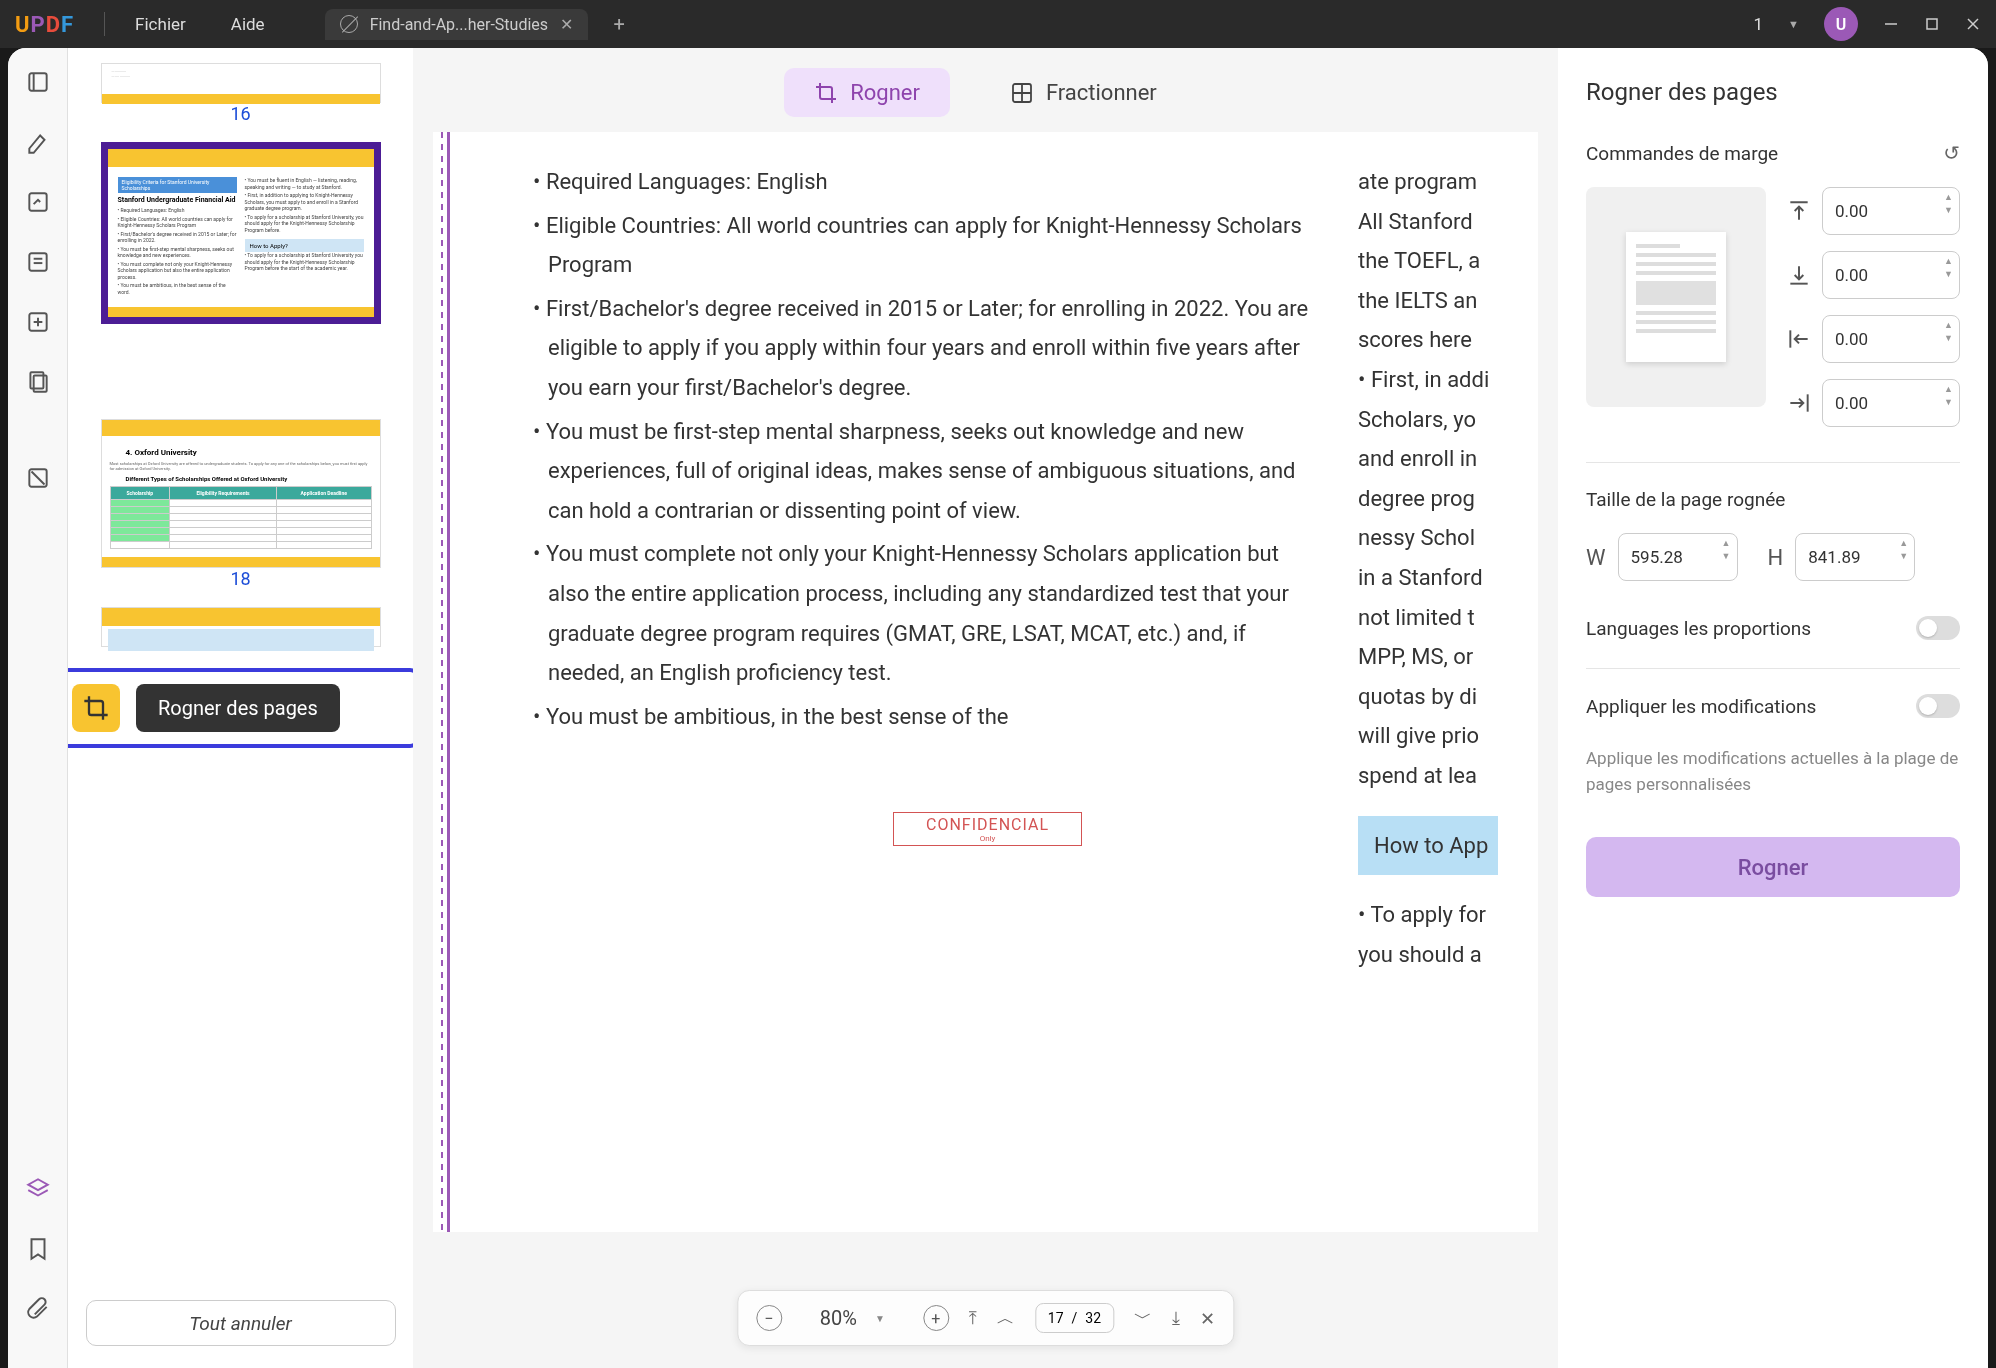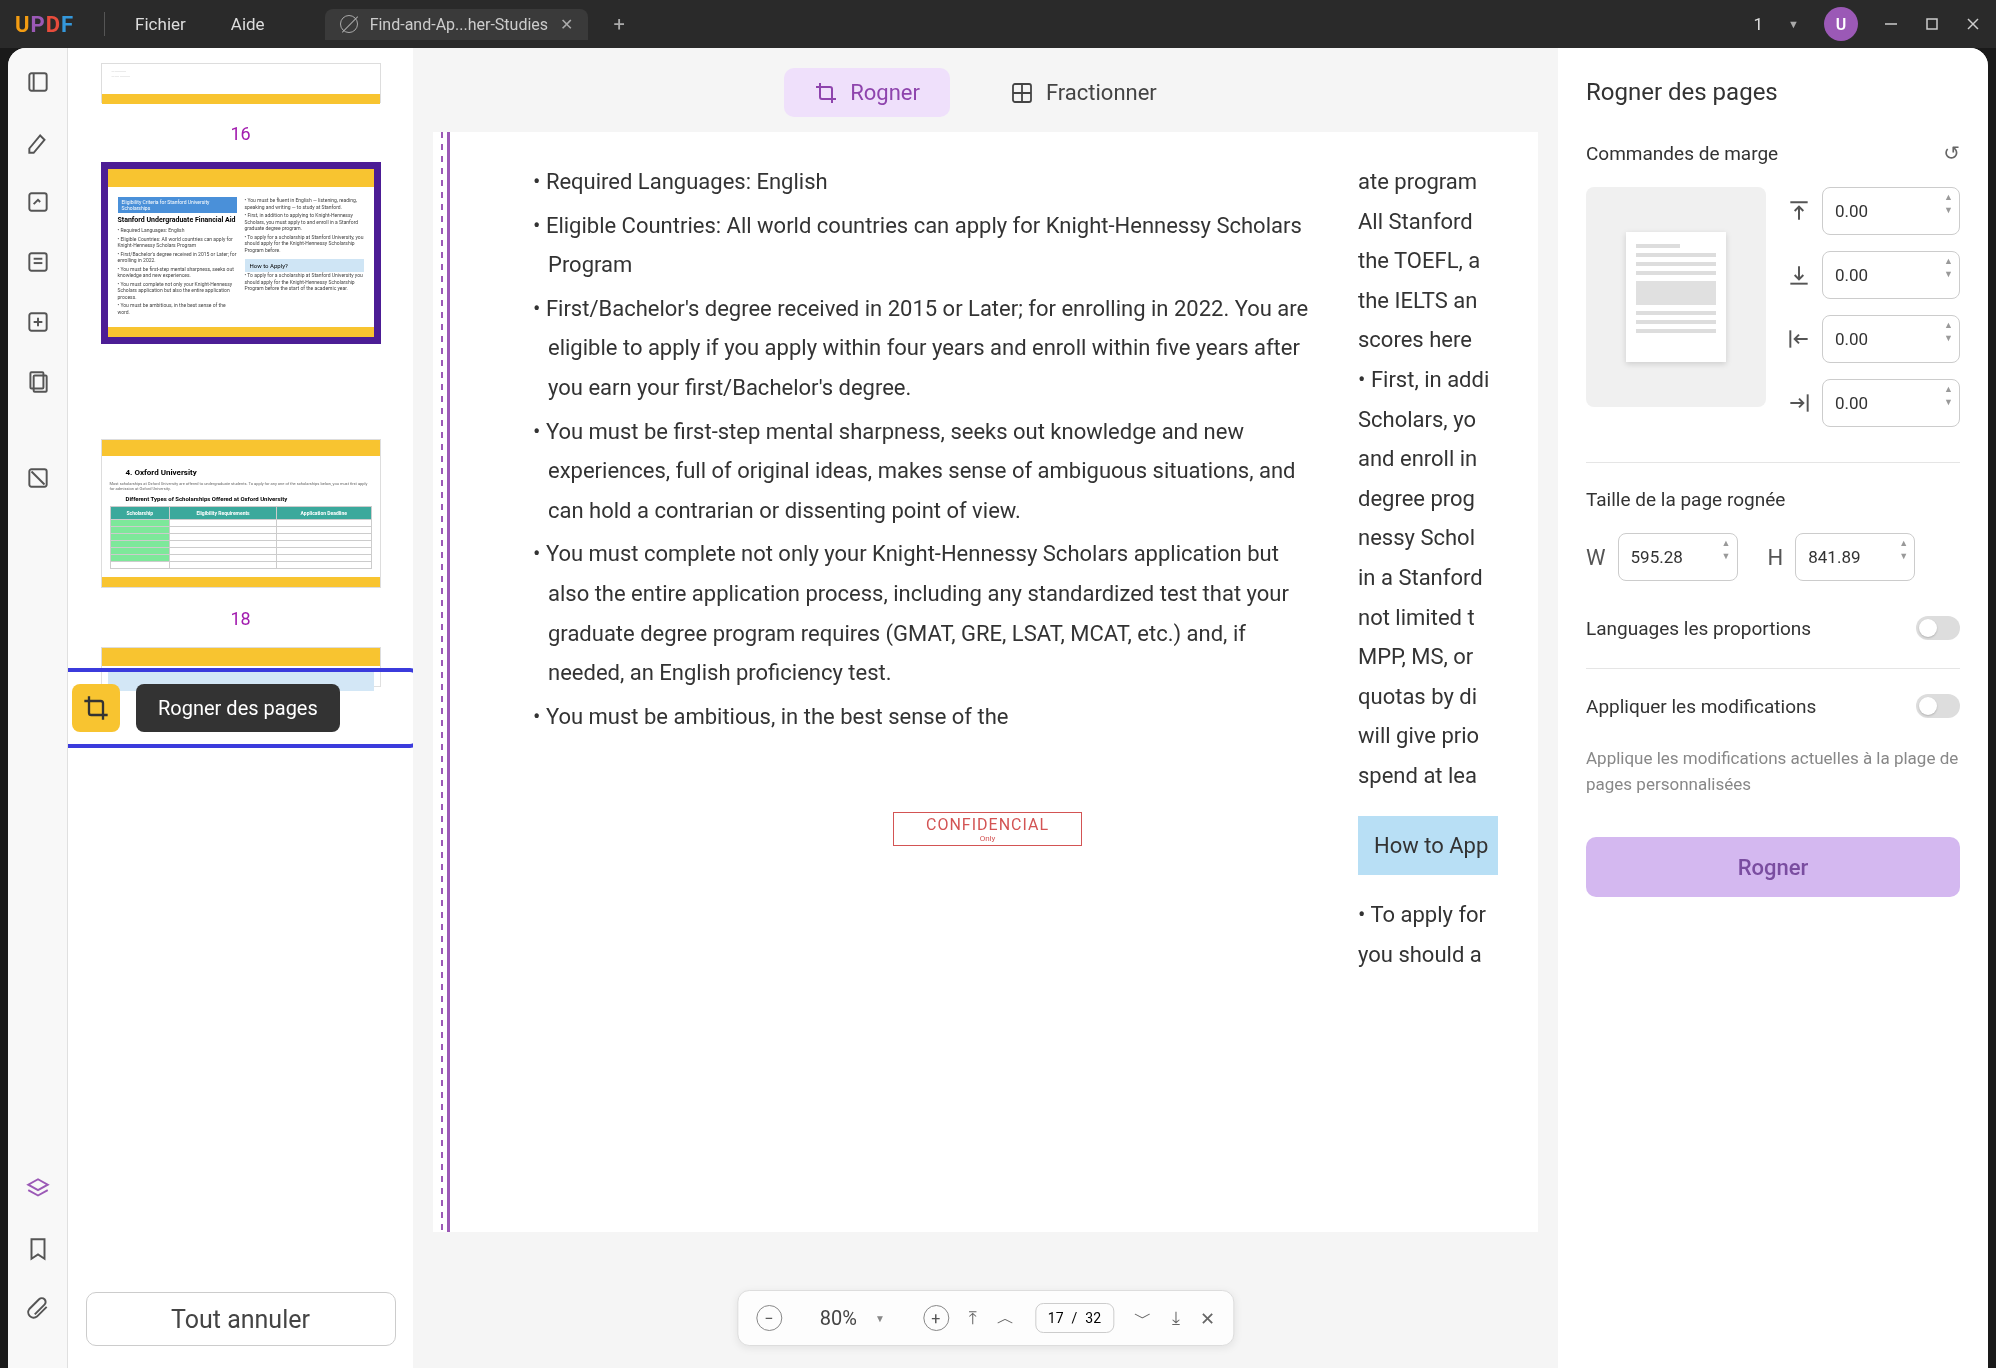--- a/index.html
+++ b/index.html
@@ -31,35 +31,35 @@
 .thumb-wrap { margin-bottom: 18px; }
 .thumb { width: 280px; height: auto; background: #fff; border: 1px solid #ddd; margin: 0 auto; }
 .thumb.selected { border: 7px solid #4c1d95; }
 .thumb-header { height: 18px; background: #f8c430; }
 .thumb-body { padding: 10px; font-size: 6px; display: flex; gap: 8px; }
 .thumb-col { flex: 1; }
 .thumb-col h6 { font-size: 7px; margin-bottom: 3px; }
 .thumb-col p { font-size: 5px; line-height: 1.3; margin-bottom: 2px; color: #444; }
 .thumb-blue-badge { background: #4a90d9; color: white; font-size: 5px; padding: 2px 4px; display: inline-block; margin-bottom: 3px; }
 .thumb-blue-section { background: #cfe5f5; padding: 3px 5px; font-size: 6px; margin-top: 6px; }
-.thumb-num { text-align: center; font-size: 18px; color: #a21caf; margin-top: 20px; }
+.thumb-num { text-align: center; font-size: 18px; color: #1d4ed8; margin-top: 0; }
 .thumb-footer { height: 10px; background: #f8c430; }
 .tooltip-highlight { position: absolute; top: 620px; left: -28px; width: 380px; height: 80px; border: 4px solid #3b3bdc; border-radius: 10px; background: rgba(255,255,255,0.1); display:flex; align-items:center; padding-left: 28px; gap: 16px;}
 .crop-icon-pill { width: 48px; height: 48px; background: #f8c430; border-radius: 8px; display:flex; align-items:center; justify-content:center; color:#333; font-size:26px;}
 .tooltip-bubble { background: #333; color: #fff; padding: 12px 22px; border-radius: 8px; font-size: 20px; }
 .thumb-table { width: 280px; margin: 0 auto; }
 .thumb-table-header { height: 16px; background: #f8c430; }
 .thumb-table-body { padding: 8px; }
 .thumb-table-body h6 { font-size: 8px; font-weight: 700; margin: 4px 16px; }
 .thumb-table-body p { font-size: 4px; color: #666; margin-bottom: 4px; }
 .tbl { width: 100%; border-collapse: collapse; }
 .tbl th { background: #3ba99c; color: white; font-size: 5px; padding: 3px; border: 1px solid #ccc; }
 .tbl td { border: 1px solid #ccc; font-size: 4px; padding: 3px; }
 .tbl td.g { background: #7de89a; }
-.cancel-all { position: absolute; bottom: 22px; left: 50%; transform: translateX(-50%); width: 310px; height: 54px; border: 1px solid #ccc; border-radius: 10px; background: #fff; display:flex; align-items:center; justify-content:center; font-size: 25px; color: #444; }
+.cancel-all { position: absolute; bottom: 22px; left: 50%; transform: translateX(-50%); width: 310px; height: 46px; border: 1px solid #ccc; border-radius: 10px; background: #fff; display:flex; align-items:center; justify-content:center; font-size: 19px; color: #444; font-style: italic; }
 
 .canvas { flex: 1; background: #f5f5f5; position: relative; padding: 20px 0 0 0; }
 .mode-bar { display: flex; gap: 30px; justify-content: center; margin-bottom: 15px; align-items: center;}
 .mode-btn { display: flex; align-items: center; gap: 12px; padding: 12px 30px; border-radius: 10px; font-size: 22px; }
 .mode-btn.active { background: #efe0fb; color: #8e44ad; }
 .mode-btn:not(.active) { color: #444; }
 .mode-icon { width: 24px; height: 24px; }
 
 .page-view { background: #fff; margin: 0 20px; height: 1100px; padding: 30px 40px; position: relative; overflow: hidden; }
 .crop-guide-v { position: absolute; top: 0; bottom: 0; width: 2px; background: repeating-linear-gradient(180deg,#9b59b6 0 6px, transparent 6px 12px); }

